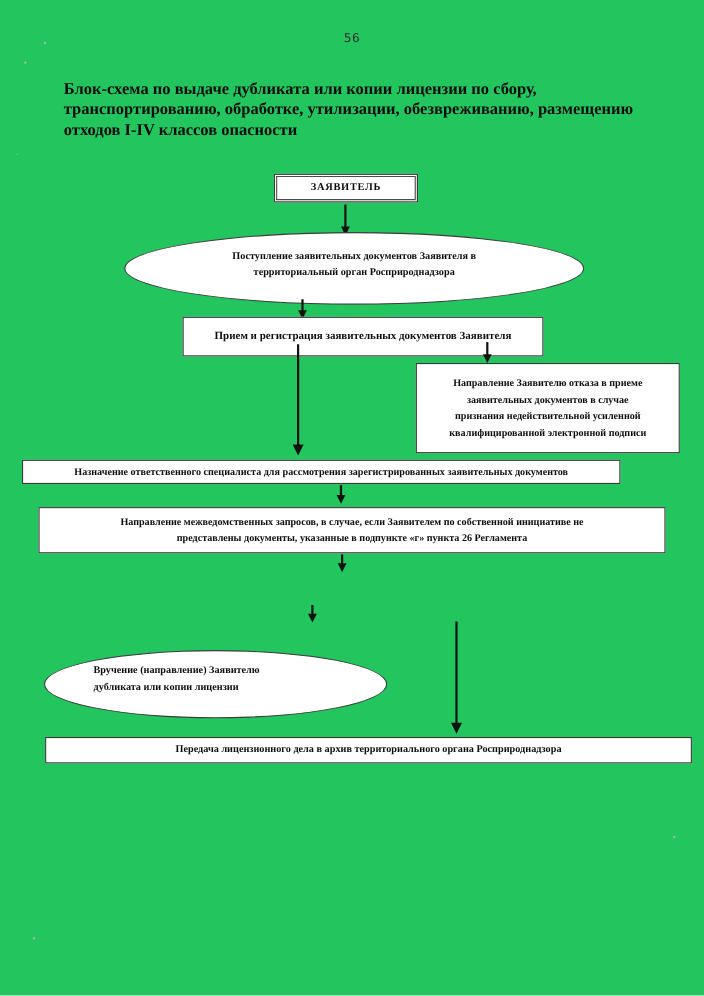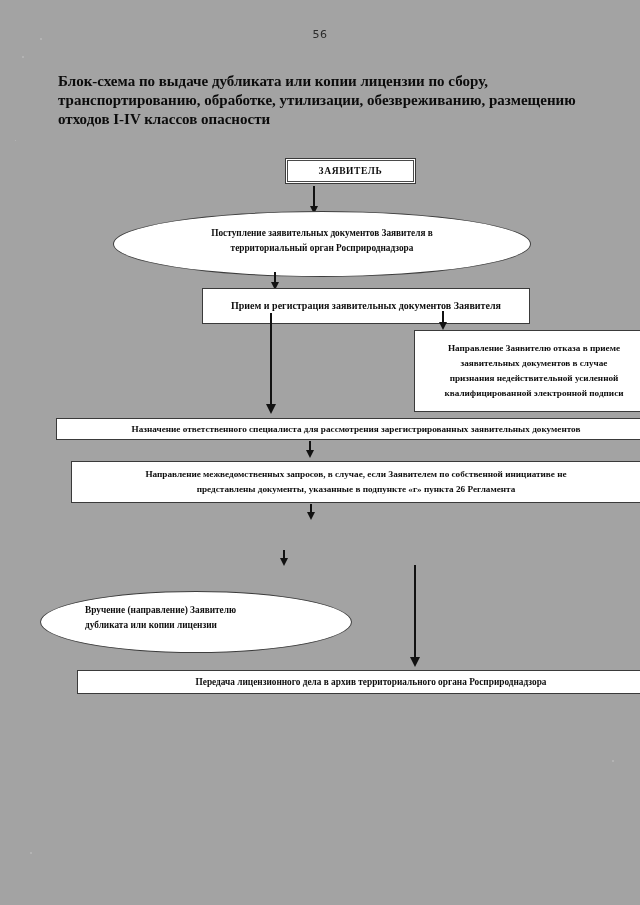--- a/index.html
+++ b/index.html
@@ -5,21 +5,21 @@
 <style>
   html, body {
     margin: 0;
     padding: 0;
     background: #ffffff;
   }
   #page {
     position: relative;
     width: 640px;
     height: 905px;
-    background: #a3a3a3;
+    background: #22c55e;
     overflow: hidden;
     font-family: "Liberation Serif", "DejaVu Serif", serif;
     color: #000000;
   }
 
   
   .speck {
     position: absolute;
     background: #b9b9b9;
     border-radius: 50%;
@@ -53,21 +53,20 @@
   .node {
     position: absolute;
     box-sizing: border-box;
     display: flex;
     align-items: center;
     justify-content: center;
     text-align: center;
     font-weight: bold;
     color: #0d0d0d;
     background: #ffffff;
-    margin-left: 36px;
   }
   .box {
     border: 1px solid #3a3a3a;
   }
   .box-inner-frame {
     box-shadow: inset 0 0 0 1px #ffffff, inset 0 0 0 2px #4a4a4a;
   }
   .node .txt {
     padding: 0 6px;
     line-height: 14px;
@@ -150,21 +149,21 @@
 
   <div class="node box" style="left:378px; top:330px; width:240px; height:82px; font-size:9.2px;">
     <div style="text-align:center; line-height:15px;">
       <div>Направление Заявителю отказа в приеме</div>
       <div>заявительных документов в случае</div>
       <div>признания недействительной усиленной</div>
       <div>квалифицированной электронной подписи</div>
     </div>
   </div>
 
-  <div class="node box" style="left:20px; top:418px; width:600px; height:22px; font-size:9.2px;">
+  <div class="node box" style="left:20px; top:418px; width:544px; height:22px; font-size:9.2px;">
     <span class="txt">Назначение ответственного специалиста для рассмотрения зарегистрированных заявительных документов</span>
   </div>
 
   <div class="vline" style="left:309px; top:441px; width:2px; height:13px;"></div>
   <div class="arrowhead" style="left:306px; top:450px;"></div>
 
   <div class="node box" style="left:35px; top:461px; width:570px; height:42px; font-size:9.2px;">
     <div style="text-align:center; line-height:15px; padding:0 8px;">
       <div>Направление межведомственных запросов, в случае, если Заявителем по собственной инициативе не</div>
       <div>представлены документы, указанные в подпункте «г» пункта 26 Регламента</div>

